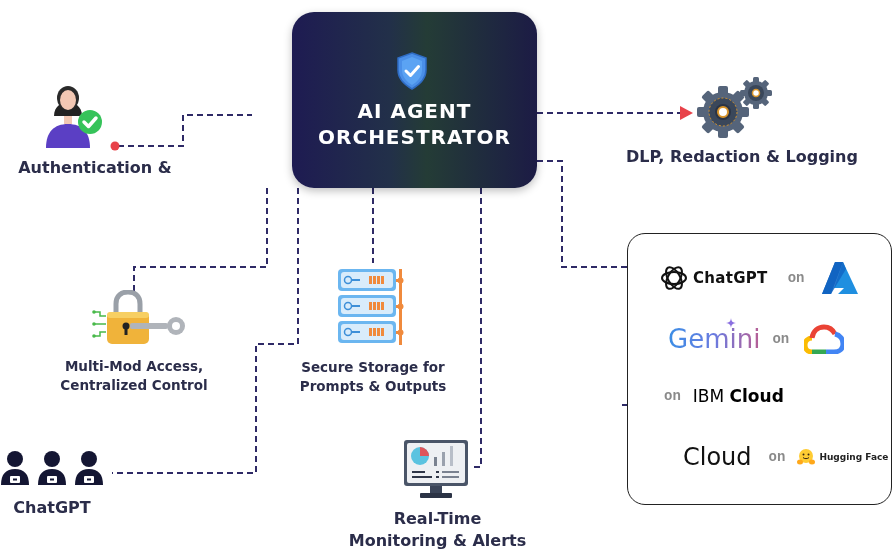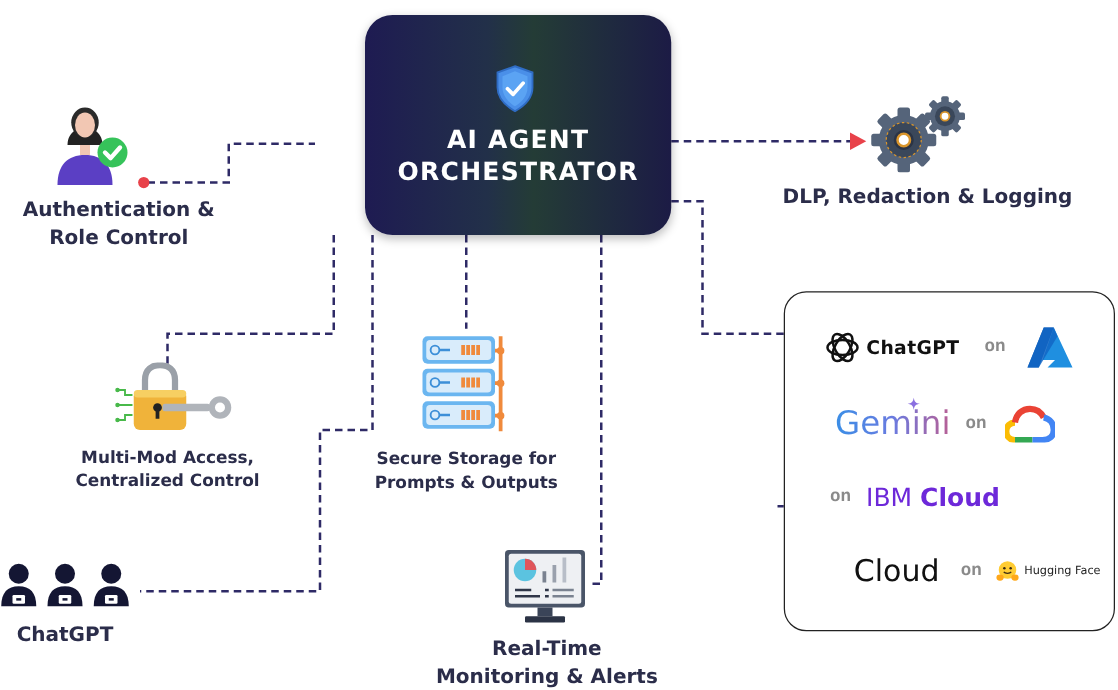--- a/index.html
+++ b/index.html
@@ -33,24 +33,24 @@
   .providers {
     position: absolute; left: 627px; top: 233px; width: 265px; height: 272px;
     border: 1.5px solid #222; border-radius: 18px; background: #fff;
   }
   .prow { position: absolute; display: flex; align-items: center; justify-content: center; }
   .on { color: #8a8a8a; font-size: 14px; font-weight: bold; font-family: Liberation Mono, monospace; }
   .chatgpt { font-size: 15px; font-weight: bold; color: #111; letter-spacing: 0.3px; }
   .gemini { font-size: 26px; background: linear-gradient(90deg,#3a8ee6,#6a7be0,#b75f95); -webkit-background-clip: text; background-clip: text; color: transparent; }
   .watson { font-size: 24px; font-weight: bold; color: #111; letter-spacing: 0.5px; }
   .watson .x { color: #1f6fff; }
-  .ibm { font-size: 20px; color: #6d28d9; }
+  .ibm { font-size: 17px; color: #000000; }
   .ibm b { font-weight: bold; }
   .llama { font-size: 24px; color: #111; }
-  .hf { font-size: 9px; font-weight: normal; color: #222; }
+  .hf { font-size: 9px; font-weight: bold; color: #222; }
 </style>
 </head>
 <body>
 
 <svg class="wires" viewBox="0 0 894 552">
 
   <path class="wire" d="M118 146 H183 V115 H252"></path>
   <circle cx="115" cy="146" r="4.5" fill="#e8424a"></circle>
 
   <path class="wire" d="M497 113 H680"></path>
@@ -87,21 +87,20 @@
     <ellipse cx="28" cy="18" rx="11" ry="12" fill="#2a2a2a"></ellipse>
     <ellipse cx="28" cy="20" rx="8" ry="10" fill="#f2c7b3"></ellipse>
     <path d="M6 68 C6 52 14 44 28 44 C42 44 50 52 50 68 Z" fill="#5b3fc4"></path>
     <rect x="24" y="36" width="8" height="8" fill="#f2c7b3"></rect>
     <circle cx="50" cy="42" r="12" fill="#36c35a"></circle>
     <path d="M44 42 L48.5 46.5 L56 38" stroke="#fff" stroke-width="3.5" fill="none" stroke-linecap="round" stroke-linejoin="round"></path>
   </svg>
 </div>
 <div class="label big" style="left:0px; top:157px; width:190px;">
   <div>Authentication &amp;</div>
-  <div>Role Control</div>
 </div>
 
 <div class="abs" style="left:694px; top:76px; width:80px; height:62px;">
   <svg width="80" height="62" viewBox="0 0 80 62">
     <g transform="translate(29,36)">
       <g fill="#55647a">
         <circle r="20"></circle>
         <rect x="-5" y="-26" width="10" height="52" rx="2"></rect>
         <rect x="-26" y="-5" width="52" height="10" rx="2"></rect>
         <rect x="-5" y="-26" width="10" height="52" rx="2" transform="rotate(45)"></rect>

